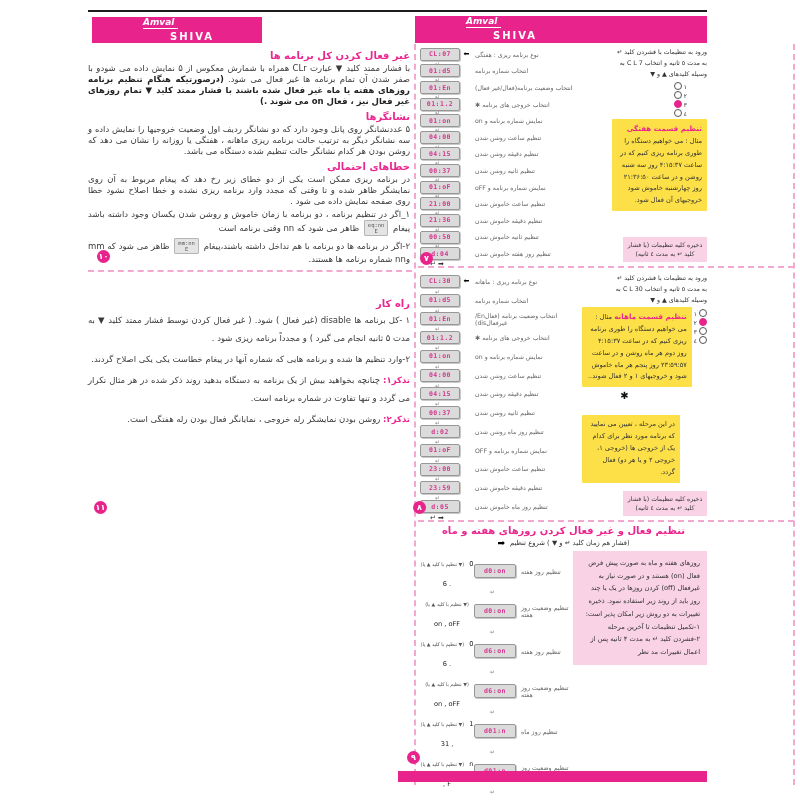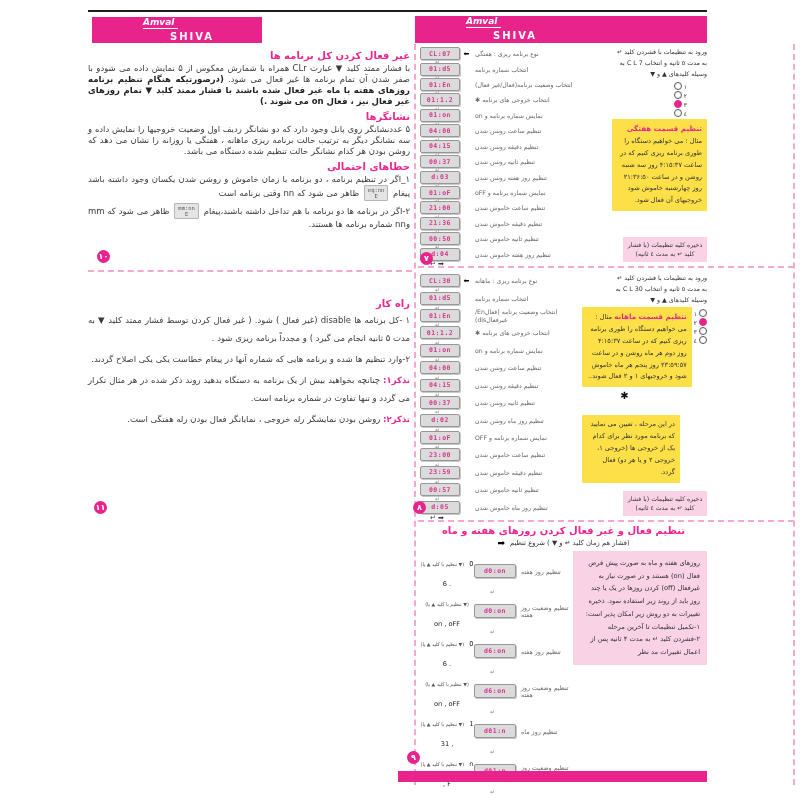--- a/index.html
+++ b/index.html
@@ -123,20 +123,21 @@
 <div class="abs dash-h hl3"></div>
 
 <div class="abs col-l">
   <div class="h-pink">غیر فعال کردن کل برنامه ها</div>
   <p><span>با فشار ممتد کلید ▼ عبارت CLr همراه با شمارش معکوس از ۵ نمایش داده می شودو با صفر شدن آن تمام برنامه ها غیر فعال می شود. </span><span class="b">(درصورتیکه هنگام تنظیم برنامه روزهای هفته یا ماه غیر فعال شده باشند با فشار ممتد کلید ▼ تمام روزهای غیر فعال نیز ، فعال on می شوند .)</span></p>
 
   <div class="h-pink">نشانگرها</div>
   <p>۵ عددنشانگر روی پانل وجود دارد که دو نشانگر ردیف اول وضعیت خروجیها را نمایش داده و سه نشانگر دیگر به ترتیب حالت برنامه ریزی ماهانه ، هفتگی یا روزانه را نشان می دهد که روشن بودن هر کدام نشانگر حالت تنظیم شده دستگاه می باشد.</p>
 
   <div class="h-pink">خطاهای احتمالی</div>
+  <p>در برنامه ریزی ممکن است یکی از دو خطای زیر رخ دهد که پیغام مربوط به آن روی نمایشگر ظاهر شده و تا وقتی که مجدد وارد برنامه ریزی نشده و خطا اصلاح نشود خطا روی صفحه نمایش داده می شود .</p>
   <p class="err-item">
     <span>۱_اگر در تنظیم برنامه ، دو برنامه با زمان خاموش و روشن شدن یکسان وجود داشته باشد پیغام</span>
     <span class="lcd-inline"><span>eq:nn</span><span>E</span></span>
     <span>ظاهر می شود که nn وقتی برنامه است</span>
   </p>
   <p class="err-item">
     <span>۲-اگر در برنامه ها دو برنامه با هم تداخل داشته باشند،پیغام</span>
     <span class="lcd-inline"><span>mm:nn</span><span>E</span></span>
     <span>ظاهر می شود که mm وnn شماره برنامه ها هستند.</span>
   </p>
@@ -191,25 +192,20 @@
         <span class="lcd">04:15</span>
         <span class="step-arrow"></span>
         <span class="step-label">تنظیم دقیقه روشن شدن</span>
       </div>
       <div class="step-row">
         <span class="lcd">00:37</span>
         <span class="step-arrow"></span>
         <span class="step-label">تنظیم ثانیه روشن شدن</span>
       </div>
       <div class="step-row">
-        <span class="lcd">d:03</span>
-        <span class="step-arrow"></span>
-        <span class="step-label">تنظیم روز هفته روشن شدن</span>
-      </div>
-      <div class="step-row">
         <span class="lcd">01:oF</span>
         <span class="step-arrow"></span>
         <span class="step-label">نمایش شماره برنامه و oFF</span>
       </div>
       <div class="step-row">
         <span class="lcd">21:00</span>
         <span class="step-arrow"></span>
         <span class="step-label">تنظیم ساعت خاموش شدن</span>
       </div>
       <div class="step-row">
@@ -314,25 +310,20 @@
       </div>
       <div class="step-row">
         <span class="lcd">23:00</span>
         <span class="step-arrow"></span>
         <span class="step-label">تنظیم ساعت خاموش شدن</span>
       </div>
       <div class="step-row">
         <span class="lcd">23:59</span>
         <span class="step-arrow"></span>
         <span class="step-label">تنظیم دقیقه خاموش شدن</span>
-      </div>
-      <div class="step-row">
-        <span class="lcd">00:57</span>
-        <span class="step-arrow"></span>
-        <span class="step-label">تنظیم ثانیه خاموش شدن</span>
       </div>
       <div class="step-row">
         <span class="lcd">d:05</span>
         <span class="step-arrow"></span>
         <span class="step-label">تنظیم روز ماه خاموش شدن</span>
       </div>
     </div>
   <div class="panel">
     <div class="entry">ورود به تنظیمات با فشردن کلید ↵ به مدت ۵ ثانیه و انتخاب C L 30 به وسیله کلیدهای ▲ و ▼</div>
     <div class="boxrow">

